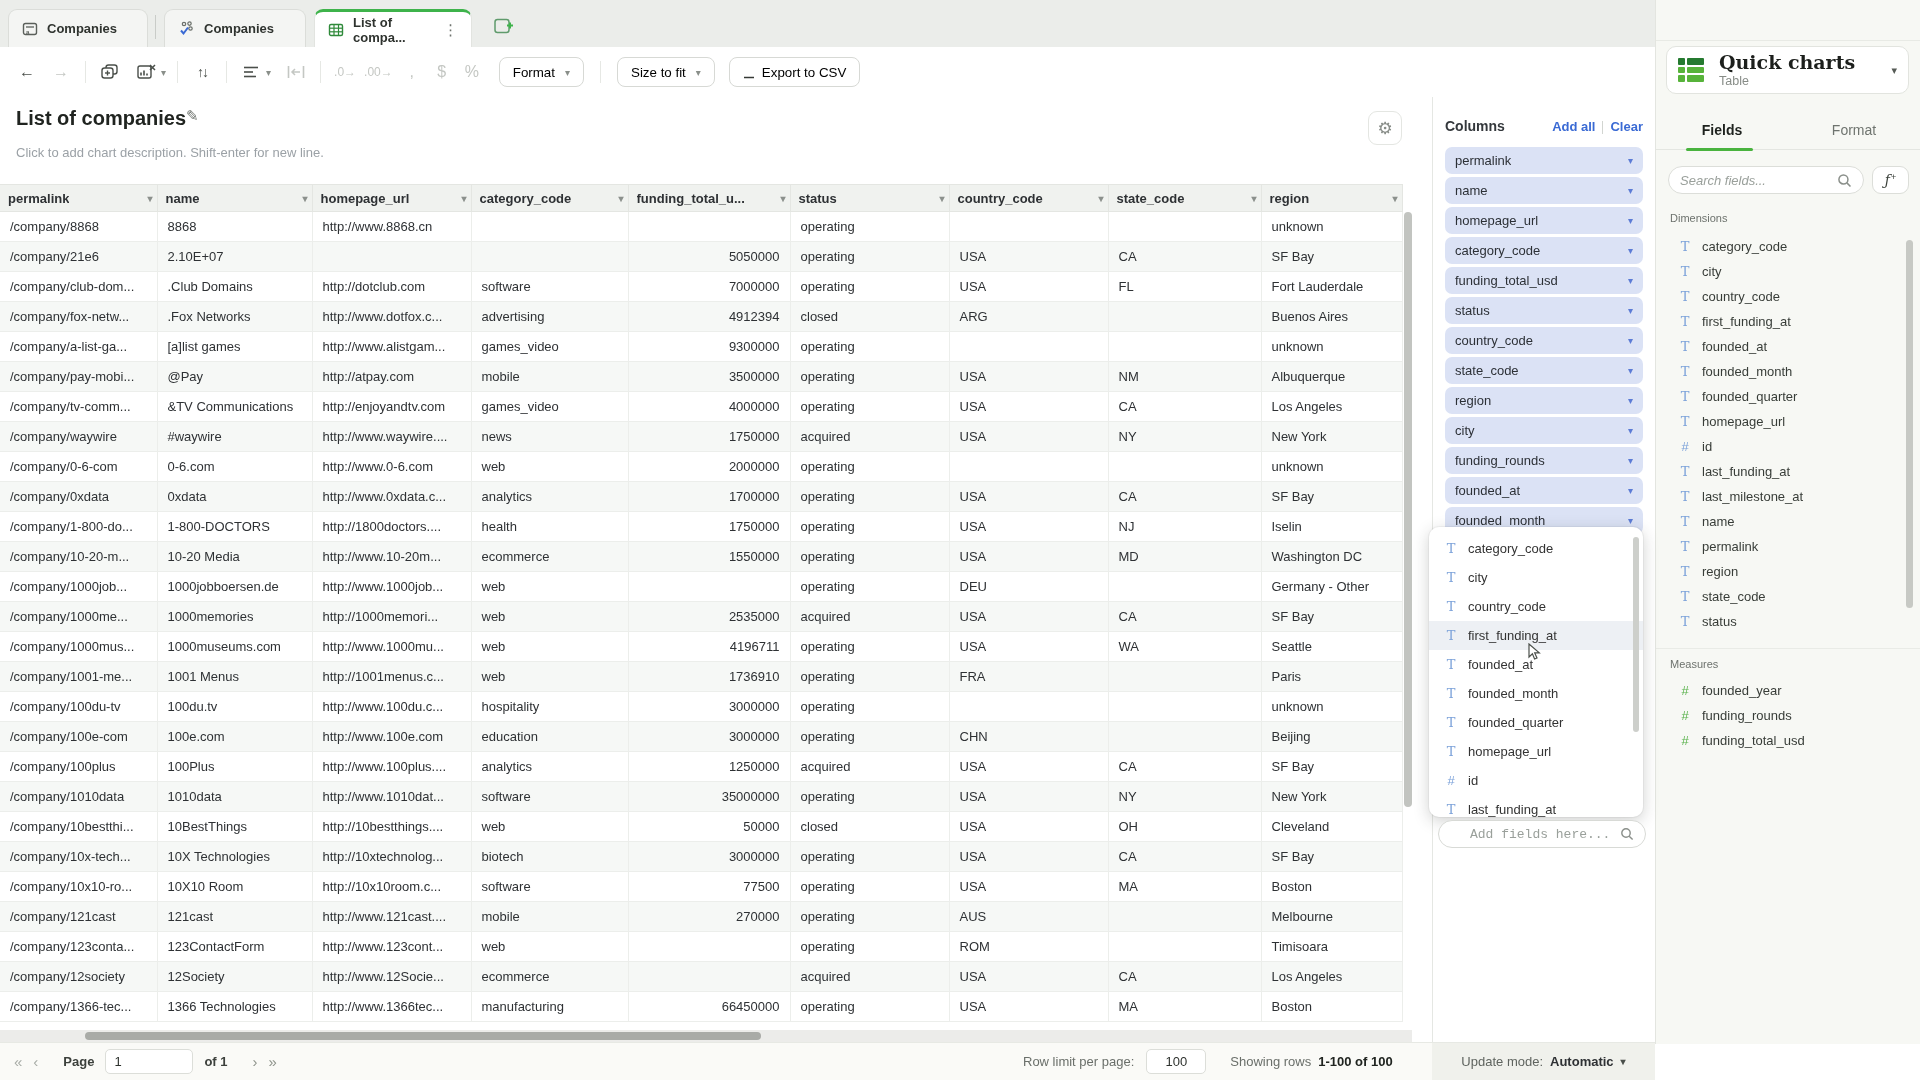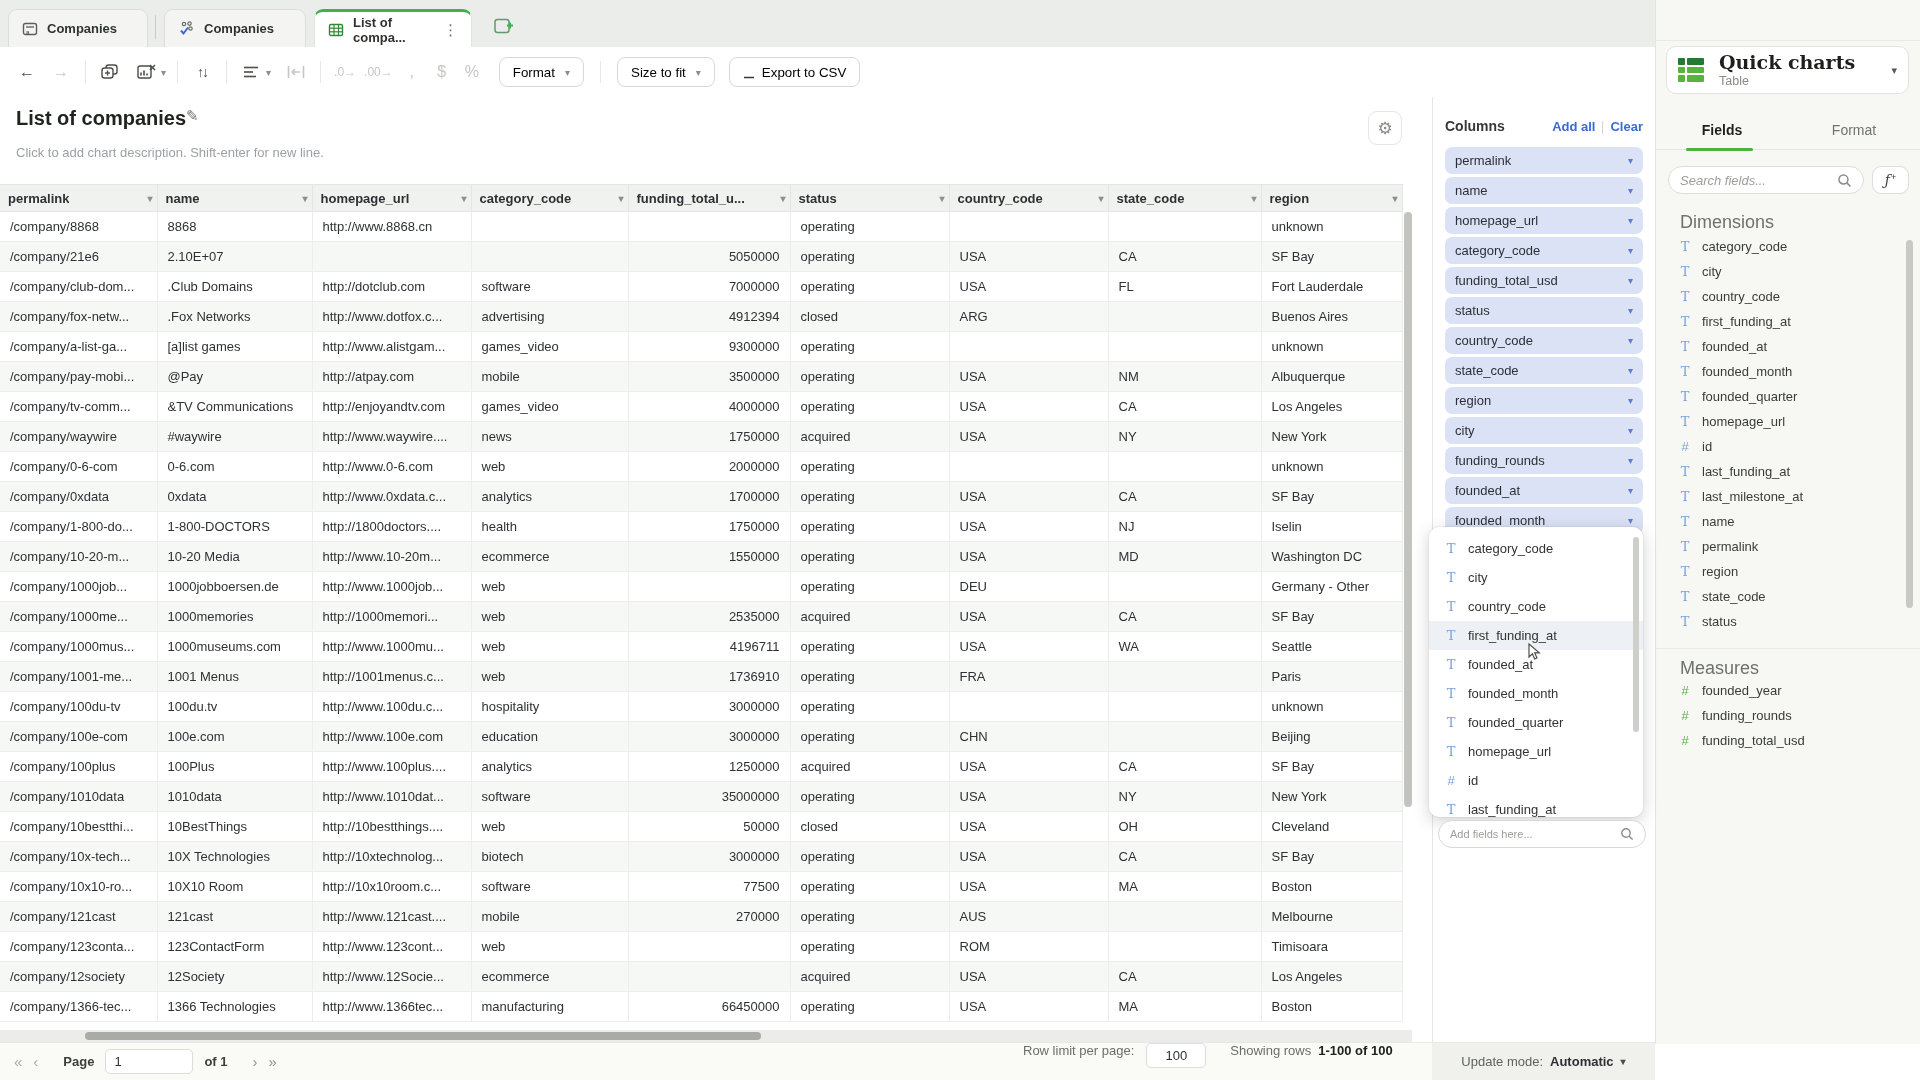--- a/index.html
+++ b/index.html
@@ -66,21 +66,21 @@
   .dd-item { height:29px; display:flex; align-items:center; gap:10px; padding:0 15px; color:#333; white-space:nowrap; }
   .dd-item.hl { background:#edf0f4; }
   .dd-thumb { position:absolute; right:4px; top:10px; width:6px; height:195px; background:#cdcfcb; border-radius:3px; }
   .cursor-svg { position:absolute; left:98px; top:116px; }
   .ficon { width:14px; display:inline-flex; justify-content:center; font-family:"DejaVu Serif",serif; font-size:13px; flex:0 0 auto; }
   .ficon-text { color:#7ba1d9; }
   .ficon-num { color:#7ba1d9; font-family:"Liberation Sans",sans-serif; }
   .ficon-meas { color:#58b14a; font-family:"Liberation Sans",sans-serif; }
 
   .add-fields { position:absolute; left:1438px; top:820px; width:208px; height:28px; border:1px solid #d8dad6; border-radius:14px; background:#fff; display:flex; align-items:center; padding:0 11px; z-index:7; }
-  .add-fields input { border:none; outline:none; flex:1; font-size:11px; font-family:Liberation Sans, sans-serif; color:#444; background:transparent; min-width:0; }
+  .add-fields input { border:none; outline:none; flex:1; font-size:13px; font-family:Liberation Mono, monospace; color:#444; background:transparent; min-width:0;margin-left:20px; }
   .add-fields input::placeholder { color:#9aa09b; }
 
   
   .qpanel { position:absolute; left:1655px; top:0; width:265px; height:1044px; background:#f7f8f4; border-left:1px solid #e3e5e0; }
   .qp-divider { position:absolute; top:40px; left:0; right:0; height:1px; background:#e8eae5; }
   .qcard { position:absolute; left:10px; top:46px; width:243px; height:48px; background:#fff; border:1px solid #e2e4df; border-radius:10px; display:flex; align-items:center; gap:11px; padding:0 11px; }
   .qicon { width:30px; height:24px; display:grid; grid-template-columns:7px 17px; grid-template-rows:1fr 1fr 1fr; gap:2px; }
   .qicon span:nth-child(1), .qicon span:nth-child(2) { background:#257a30; }
   .qicon span { background:#57b33a; border-radius:1px; }
   .qtitle { font-family:"DejaVu Serif",serif; font-size:19px; font-weight:700; color:#1c1f1c; line-height:1.15; }
@@ -89,34 +89,34 @@
   .qtabs { position:absolute; top:110px; left:0; width:100%; height:40px; border-bottom:1px solid #e4e6e1; display:flex; }
   .qtab { flex:1; display:flex; align-items:center; justify-content:center; font-size:14px; color:#6f746f; }
   .qtab.active { font-weight:700; color:#1e221e; position:relative; }
   .qtab.active::after { content:""; position:absolute; left:30px; right:35px; bottom:-2px; height:3px; background:#49b33e; border-radius:2px; }
   .qsearch { position:absolute; top:166px; left:12px; width:196px; height:28px; border:1px solid #dcded9; border-radius:14px; background:#fff; display:flex; align-items:center; padding:0 11px; }
   .qsearch input { border:none; outline:none; flex:1; font-size:13px; font-family:inherit; color:#444; background:transparent; min-width:0;font-style:italic; }
   .qsearch input::placeholder { color:#9aa09b; }
   .fx-btn { position:absolute; top:166px; left:216px; width:37px; height:28px; border:1px solid #dcded9; border-radius:9px; background:#fff; display:flex; align-items:center; justify-content:center; color:#3c423c; }
   .fx-btn i { font-family:"DejaVu Serif",serif; font-style:italic; font-size:14px; }
   .fx-btn sup { font-size:9px; margin-left:1px; }
-  .qsection { position:absolute; left:24px; font-size:18px; color:#6d726d; }
+  .qsection { position:absolute; left:14px; font-size:11px; color:#6d726d; }
   .fldlist { position:absolute; left:8px; right:18px; }
   .fld { height:25px; display:flex; align-items:center; gap:10px; padding-left:14px; color:#383d38; white-space:nowrap; }
   .q-thumb { position:absolute; right:7px; top:240px; width:7px; height:368px; background:#c7c9c4; border-radius:4px; }
   .q-sec-divider { position:absolute; left:0; right:0; top:648px; height:1px; background:#e9ebe6; }
 
   
   .bbar { position:absolute; left:0; top:1042px; width:1655px; height:38px; background:#fafaf7; border-top:1px solid #e7e9e4; }
   .pag { position:absolute; left:14px; top:0; height:100%; display:flex; align-items:center; gap:11px; }
   .pag-ico { font-size:15px; color:#a8aca7; }
   .pag-ico.fw { color:#8f948c; }
   .pag-label { font-weight:700; color:#3c403c; }
   .pag-input { width:88px; height:25px; border:1px solid #dcded9; border-radius:5px; padding:0 8px; font-size:13px; color:#2e322e; background:#fff; font-family:inherit; }
-  .limit-group { position:absolute; left:1023px; top:0; height:100%; display:flex; }
+  .limit-group { position:absolute; left:1023px; top:0; height:100%; display:flex; align-items:center; }
   .limit-label { color:#6a6f6a; }
   .limit-input { width:60px; height:25px; border:1px solid #dcded9; border-radius:5px; text-align:center; font-size:13px; color:#2e322e; background:#fff; margin-left:12px; font-family:inherit; }
   .showing-label { color:#6a6f6a; margin-left:24px; }
   .showing-value { color:#202420; font-weight:700; margin-left:7px; }
   .update-strip { position:absolute; left:1432px; top:1042px; width:223px; height:38px; background:#f0f1ec; border-top:1px solid #e7e9e4; display:flex; align-items:center; justify-content:center; gap:7px; }
   .update-label { color:#5f645f; }
   .update-value { color:#24282
 4; font-weight:700; display:flex; align-items:center; gap:5px; }
   .update-value .tb-caret { color:#4a4f4a; }
   svg { display:block; }

